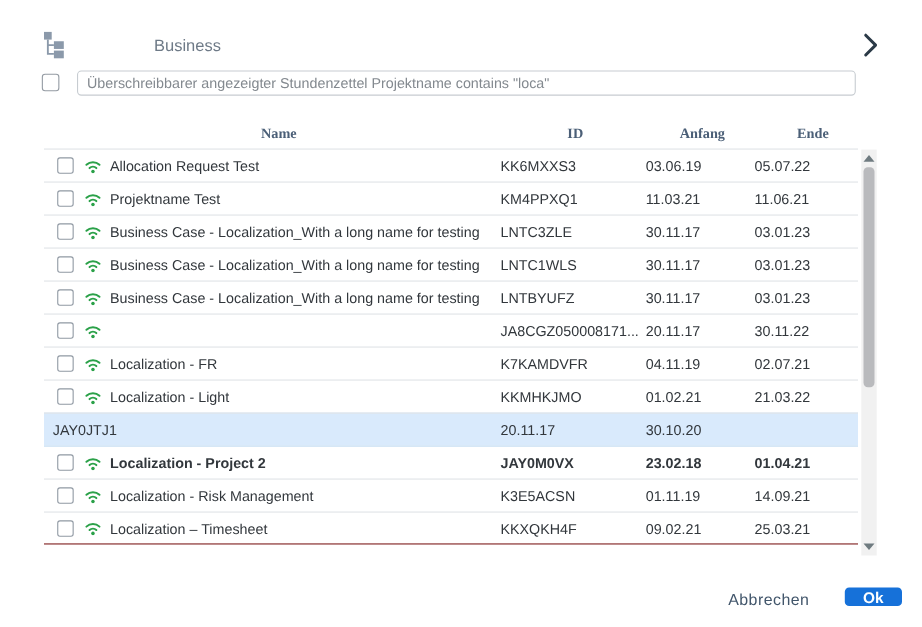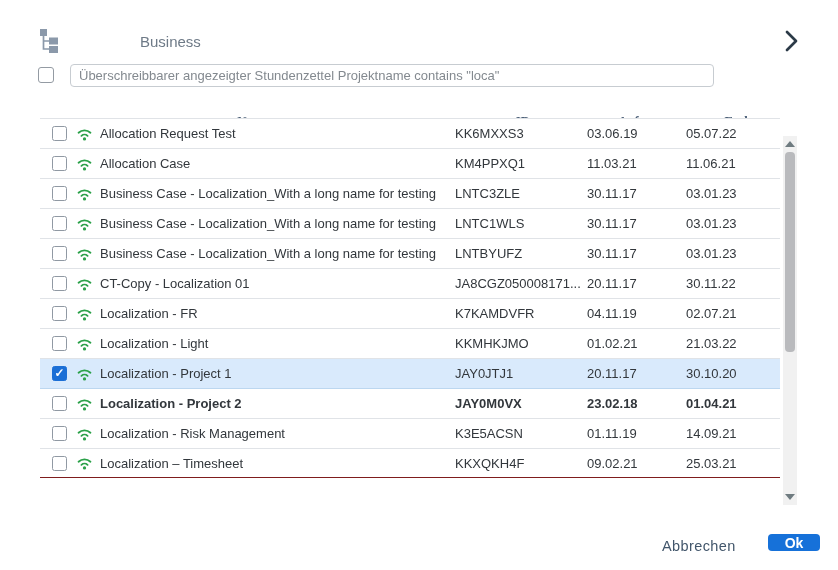--- a/index.html
+++ b/index.html
@@ -6,27 +6,27 @@
   html,body { width:838px; height:570px; background:#ffffff; font-family:"Liberation Sans", sans-serif; }
   .dialog { position:relative; width:838px; height:570px; background:#ffffff; overflow:hidden; }
 
   
   .tree-icon { position:absolute; left:40px; top:28px; width:20px; height:26px; }
   .dialog-title { position:absolute; left:140px; top:33px; font-size:15px; color:#6e7a87; }
   .collapse-btn { position:absolute; left:779px; top:29px; width:24px; height:26px; cursor:pointer; background:none; border:none; }
 
   
   .filter-checkbox { position:absolute; left:38px; top:67px; width:16px; height:16px; border:1.5px solid #949ba3; border-radius:3px; background:#fff; cursor:pointer; }
-  .filter-input { position:absolute; left:70px; top:64px; width:644px; height:23px; border:1px solid #c7ccd1; border-radius:4px; padding:0 8px; font-size:13px; color:#737373; font-family:"Liberation Sans", sans-serif; outline:none; }
+  .filter-input { position:absolute; left:70px; top:64px; width:708px; height:23px; border:1px solid #c7ccd1; border-radius:4px; padding:0 8px; font-size:13px; color:#737373; font-family:"Liberation Sans", sans-serif; outline:none; }
   .filter-input::placeholder { color:#83898f; opacity:1; }
 
   
   .thead { position:absolute; left:50px; top:106px; width:740px; height:29px; display:grid; grid-template-columns:407px 132px 99px 102px; align-items:center;font-family:Liberation Serif, serif; }
   .thead .th { text-align:center; font-size:13px; font-weight:bold; color:#4b5f77; cursor:pointer; }
-  .tbody { position:absolute; left:40px; top:118px; width:740px; }
+  .tbody { position:absolute; left:40px; top:135px; width:740px; }
   .row { display:grid; grid-template-columns:407px 132px 99px 102px; align-items:center; height:30px; border-top:1px solid #e0e3e7; cursor:pointer; background:#fff; }
   .row:last-child { border-bottom:1px solid #7f1d1d; }
   .row.selected { background:#d9eafc; }
   .row.selected + .row { border-top-color:#bcd7f0;font-weight:bold; }
   .name-cell { display:flex; align-items:center; padding-left:12px; white-space:nowrap; overflow:visible; }
   .row-checkbox { flex:0 0 auto; width:15px; height:15px; border:1.5px solid #9099a3; border-radius:2.5px; background:#fff; margin-right:9px; position:relative; cursor:pointer; }
   .row-checkbox.checked { background:#1b6fd6; border-color:#1b6fd6; }
   .row-checkbox.checked::after { content:"✓"; position:absolute; left:1.5px; top:-1px; color:#fff; font-size:12px; font-weight:bold; }
   .wifi { flex:0 0 auto; width:17px; height:14px; margin-right:7px; }
   .cell-name { font-size:13px; color:#32373c; }
@@ -92,21 +92,21 @@
       <div class="row">
       <div class="name-cell">
         <span class="row-checkbox"></span>
         <span class="wifi">
           <svg width="17" height="14" viewBox="0 0 24 20">
             <path d="M3.5 8.2 a12.5 12.5 0 0 1 17 0" fill="none" stroke="#2ba149" stroke-width="2.6" stroke-linecap="round"></path>
             <path d="M7.6 12.6 a6.5 6.5 0 0 1 8.8 0" fill="none" stroke="#2ba149" stroke-width="2.6" stroke-linecap="round"></path>
             <circle cx="12" cy="17" r="2.3" fill="#2ba149"></circle>
           </svg>
         </span>
-        <span class="cell-name">Allocation Case</span>
+        <span class="cell-name">Projektname Test</span>
       </div>
       <div class="cell">KM4PPXQ1</div>
       <div class="cell">11.03.21</div>
       <div class="cell">11.06.21</div>
     </div>
       <div class="row">
       <div class="name-cell">
         <span class="row-checkbox"></span>
         <span class="wifi">
           <svg width="17" height="14" viewBox="0 0 24 20">
@@ -156,21 +156,20 @@
       <div class="row">
       <div class="name-cell">
         <span class="row-checkbox"></span>
         <span class="wifi">
           <svg width="17" height="14" viewBox="0 0 24 20">
             <path d="M3.5 8.2 a12.5 12.5 0 0 1 17 0" fill="none" stroke="#2ba149" stroke-width="2.6" stroke-linecap="round"></path>
             <path d="M7.6 12.6 a6.5 6.5 0 0 1 8.8 0" fill="none" stroke="#2ba149" stroke-width="2.6" stroke-linecap="round"></path>
             <circle cx="12" cy="17" r="2.3" fill="#2ba149"></circle>
           </svg>
         </span>
-        <span class="cell-name">CT-Copy - Localization 01</span>
       </div>
       <div class="cell">JA8CGZ050008171...</div>
       <div class="cell">20.11.17</div>
       <div class="cell">30.11.22</div>
     </div>
       <div class="row">
       <div class="name-cell">
         <span class="row-checkbox"></span>
         <span class="wifi">
           <svg width="17" height="14" viewBox="0 0 24 20">
@@ -195,31 +194,20 @@
             <circle cx="12" cy="17" r="2.3" fill="#2ba149"></circle>
           </svg>
         </span>
         <span class="cell-name">Localization - Light</span>
       </div>
       <div class="cell">KKMHKJMO</div>
       <div class="cell">01.02.21</div>
       <div class="cell">21.03.22</div>
     </div>
       <div class="row selected">
-      <div class="name-cell">
-        <span class="row-checkbox checked"></span>
-        <span class="wifi">
-          <svg width="17" height="14" viewBox="0 0 24 20">
-            <path d="M3.5 8.2 a12.5 12.5 0 0 1 17 0" fill="none" stroke="#2ba149" stroke-width="2.6" stroke-linecap="round"></path>
-            <path d="M7.6 12.6 a6.5 6.5 0 0 1 8.8 0" fill="none" stroke="#2ba149" stroke-width="2.6" stroke-linecap="round"></path>
-            <circle cx="12" cy="17" r="2.3" fill="#2ba149"></circle>
-          </svg>
-        </span>
-        <span class="cell-name">Localization - Project 1</span>
-      </div>
       <div class="cell">JAY0JTJ1</div>
       <div class="cell">20.11.17</div>
       <div class="cell">30.10.20</div>
     </div>
       <div class="row">
       <div class="name-cell">
         <span class="row-checkbox"></span>
         <span class="wifi">
           <svg width="17" height="14" viewBox="0 0 24 20">
             <path d="M3.5 8.2 a12.5 12.5 0 0 1 17 0" fill="none" stroke="#2ba149" stroke-width="2.6" stroke-linecap="round"></path>

